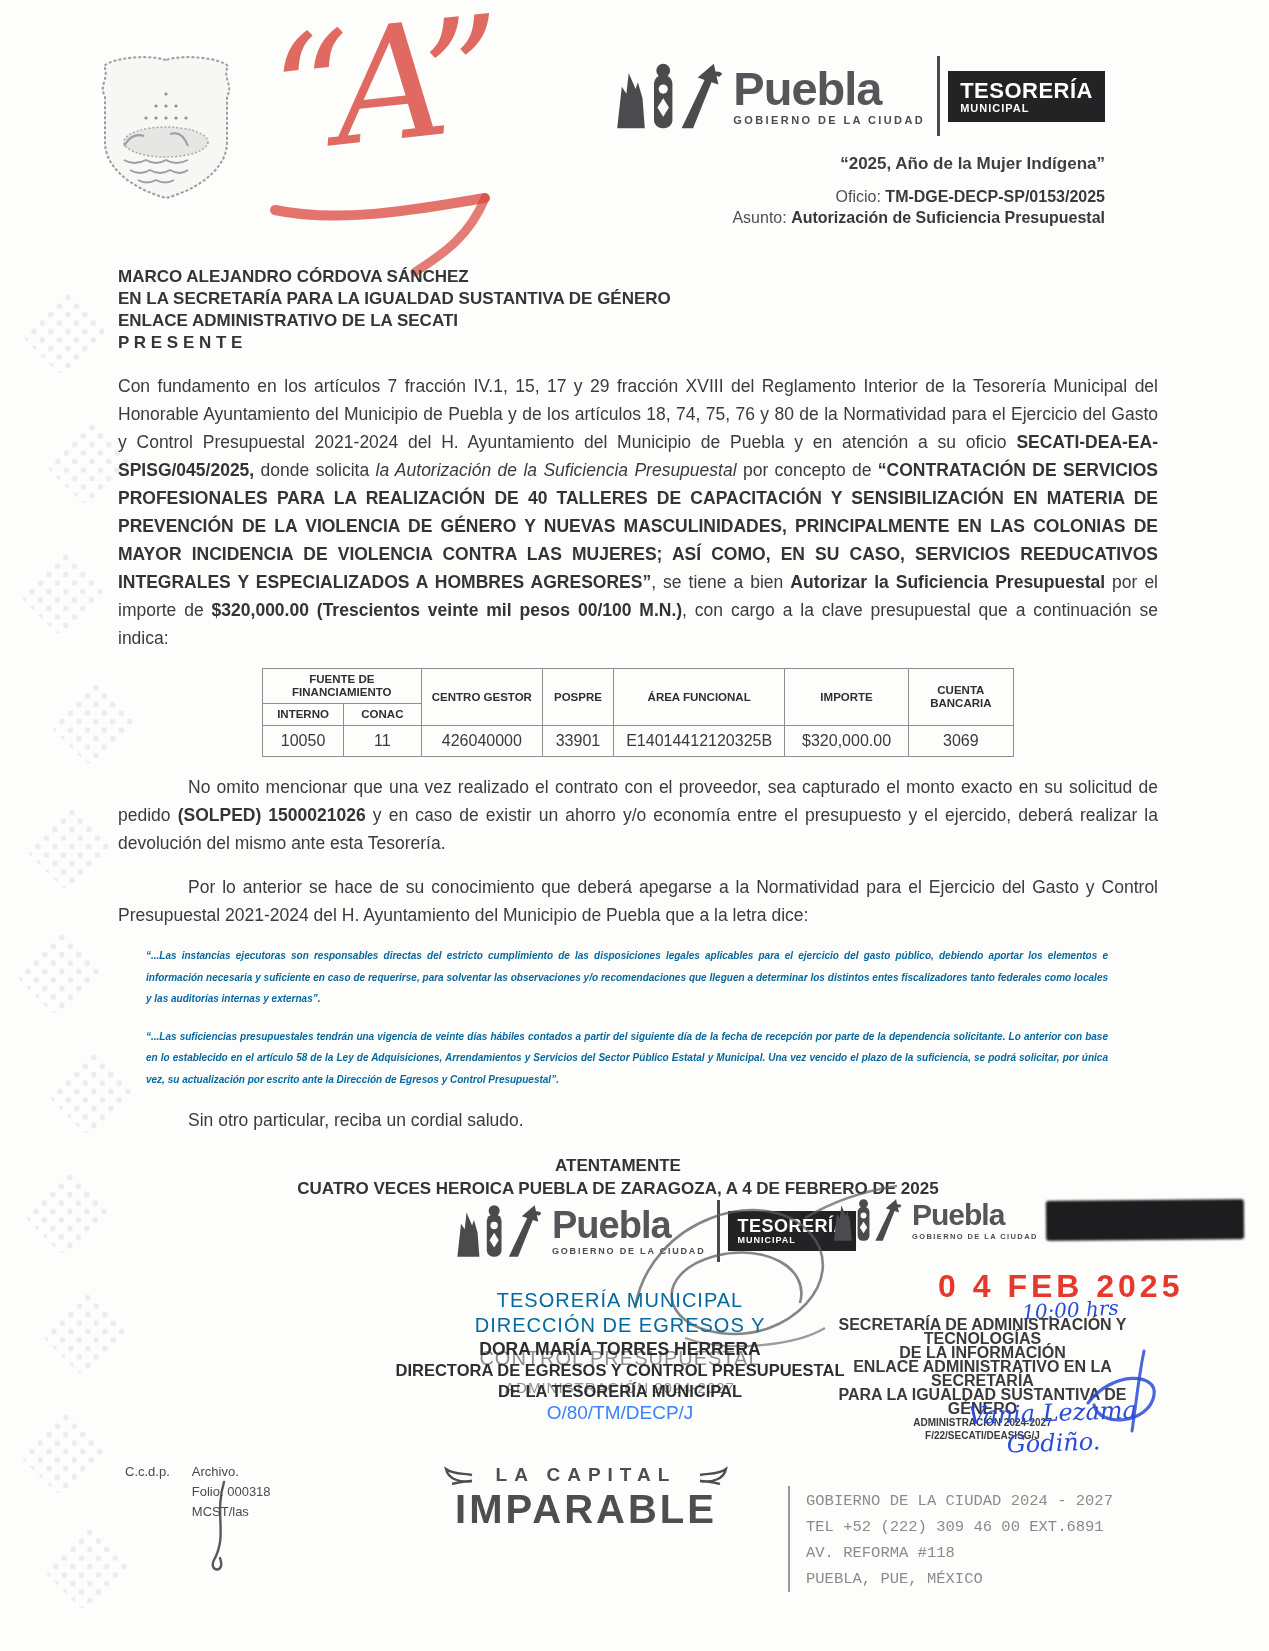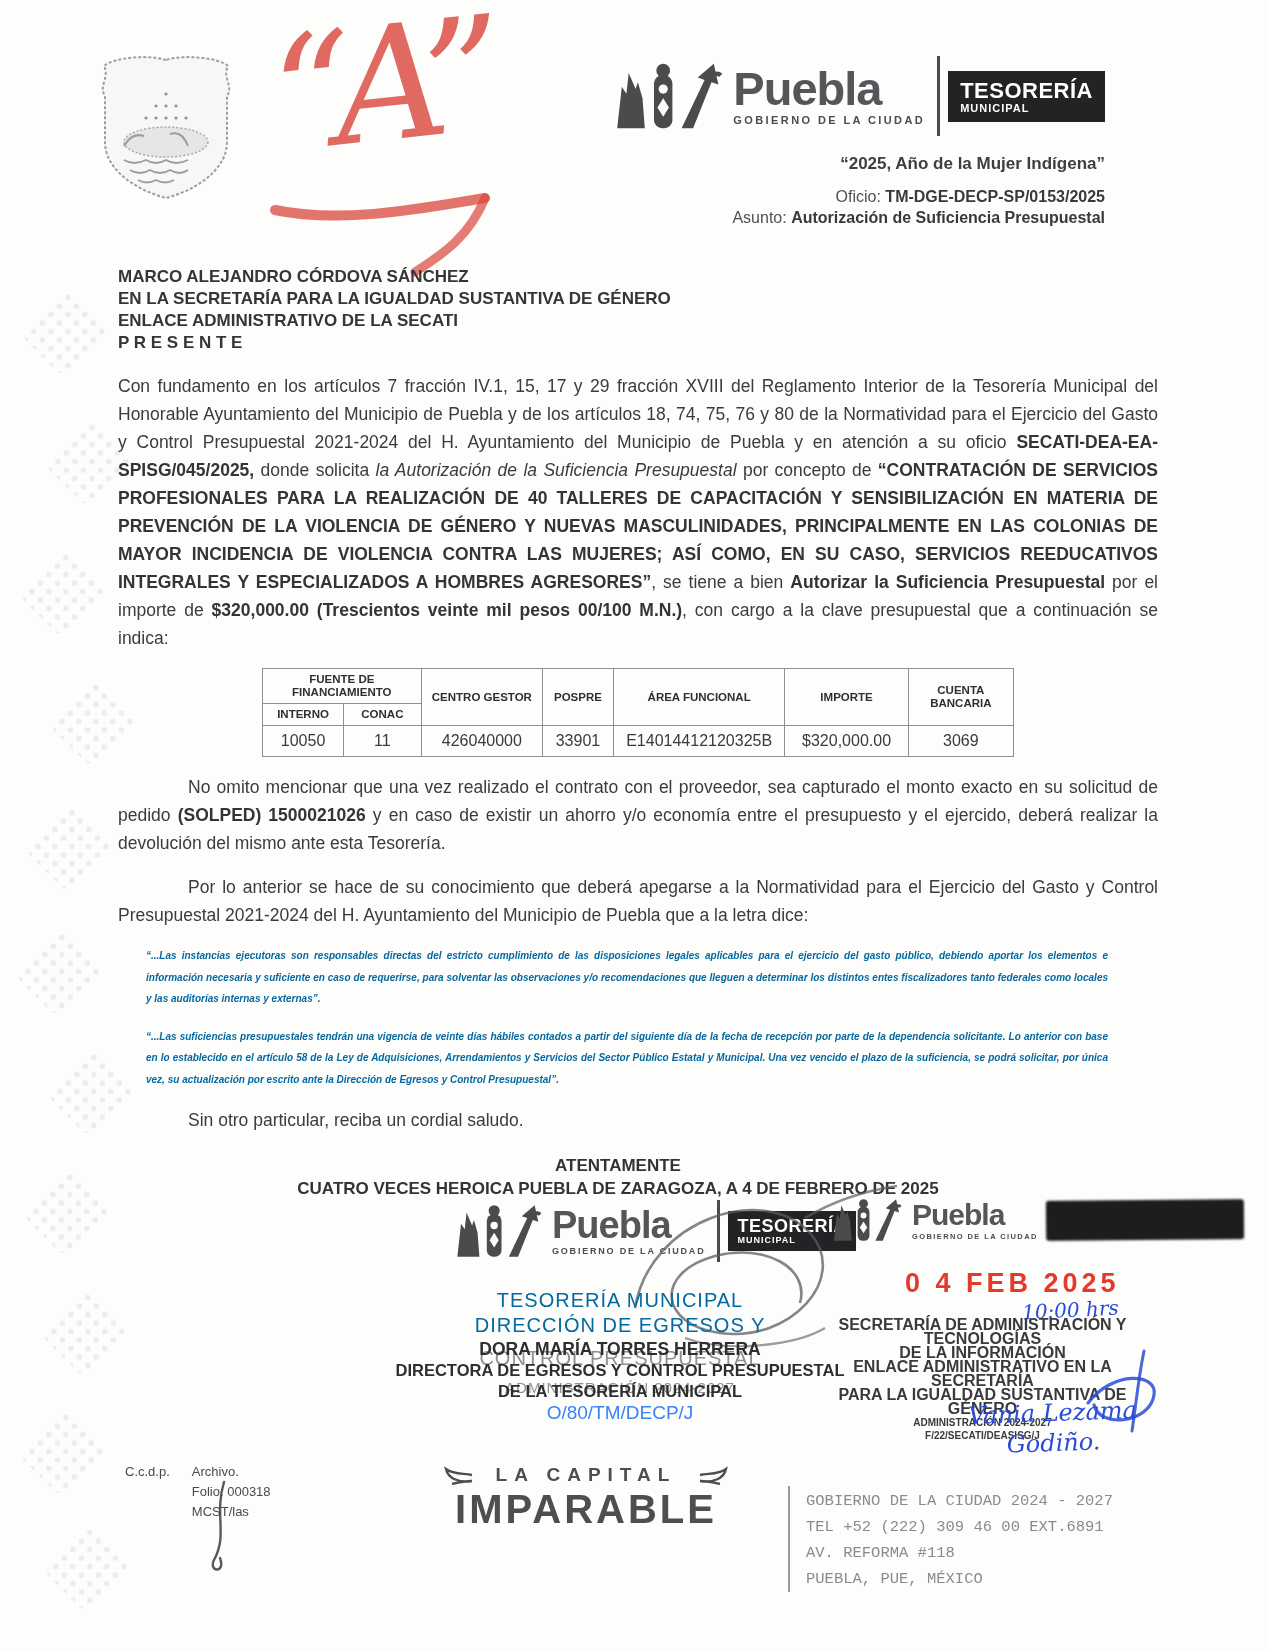--- a/index.html
+++ b/index.html
@@ -80,21 +80,21 @@
   .sig-ref{font-size:19px;line-height:21px;color:#3b82f6;}
 
   .scribble{position:absolute;top:1178px;left:565px;}
 
   .sig-right-logo{position:absolute;top:1196px;left:828px;display:flex;align-items:center;}
   .sig-right-logo .brand-name{font-size:30px;line-height:30px;}
   .sig-right-logo .brand-tagline{font-size:7.5px;letter-spacing:1.4px;}
   .smudge{width:198px;height:40px;background:#1d1d1f;border-radius:3px;filter:blur(1.2px);
           margin-left:8px;transform:rotate(-.5deg);}
 
-  .date-stamp{position:absolute;top:1268px;left:905px;font-size:27px;font-weight:bold;
+  .date-stamp{position:absolute;top:1268px;left:938px;font-size:32px;font-weight:bold;
               letter-spacing:4px;color:#e5392c;white-space:nowrap;}
   .pen{color:#2a4bd7;font-family:"DejaVu Serif",serif;font-style:italic;}
   .pen-time{position:absolute;top:1298px;left:1022px;font-size:20px;transform:rotate(-3deg);}
   .right-stamp-text{position:absolute;top:1318px;left:815px;width:335px;text-align:center;
                     font-weight:bold;color:#3a3a3e;}
   .rst-l{font-size:16px;line-height:14px;}
   .rst-s{font-size:10px;line-height:13px;}
   .pen-flourish{position:absolute;top:1345px;left:1078px;}
   .pen-name{position:absolute;top:1398px;left:928px;width:250px;text-align:center;
             font-size:24px;line-height:30px;transform:rotate(-2deg);}

